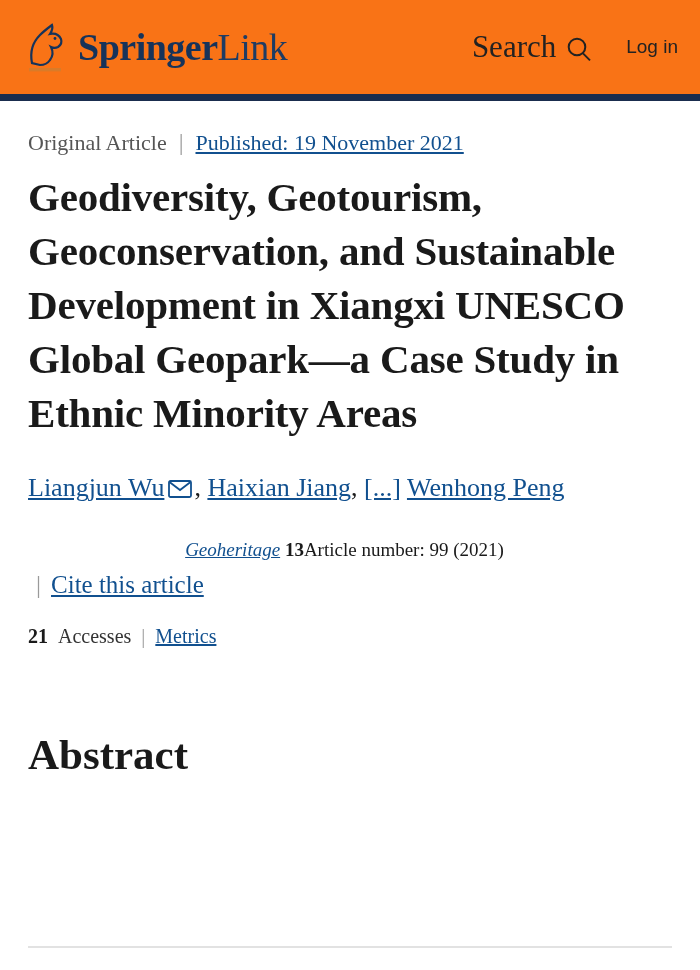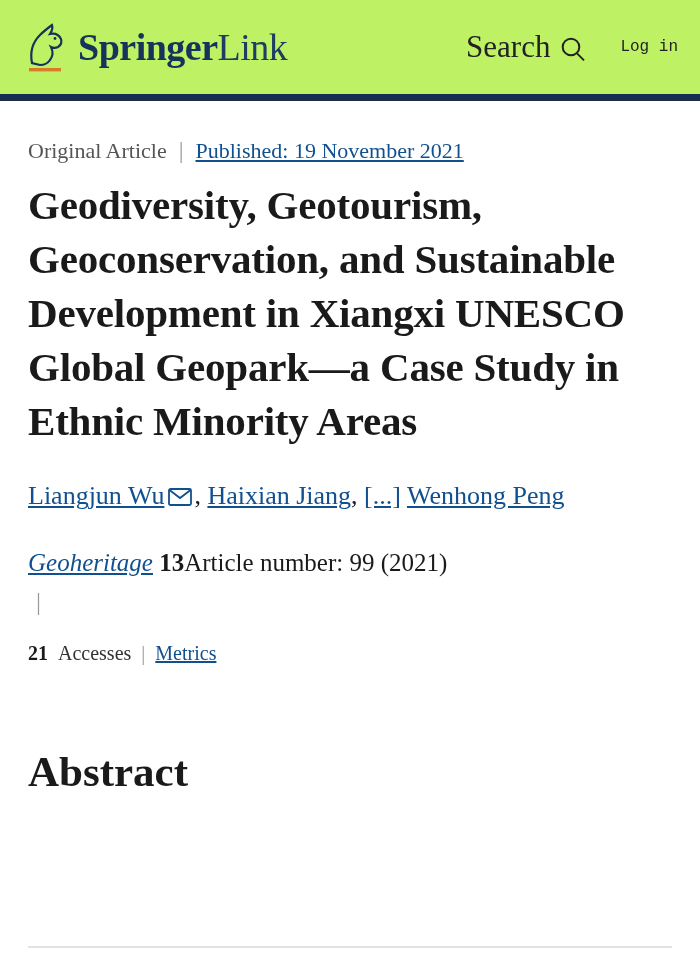--- a/index.html
+++ b/index.html
@@ -19,21 +19,21 @@
     position: relative;
     background: #fff;
   }
 
   
   .header {
     height: 94px;
     display: flex;
     align-items: center;
     padding: 0 22px;
-    background: #bef264;
+    background: #f97316;
   }
 
   .brand {
     display: flex;
     align-items: center;
     gap: 10px;
     text-decoration: none;
   }
 
   .logo-mark {
@@ -74,35 +74,34 @@
   }
 
   .search-icon {
     width: 26px;
     height: 26px;
     display: inline-block;
   }
 
   .login-link {
     color: #222;
-    font-size: 16px;
+    font-size: 19px;
     text-decoration: none;
-    font-family: Liberation Mono, monospace;
+    font-family: Liberation Sans, sans-serif;
   }
 
   .header-rule {
     height: 7px;
     background: #1a2d4e;
     width: 100%;
   }
 
   
   .content {
     padding: 28px 39px 0 28px;
-    margin-top: 8px;
   }
 
   .meta-line {
     display: flex;
     align-items: baseline;
     gap: 12px;
     font-size: 22px;
     color: #4a4a4a;
     margin-bottom: 14px;
     font-family: "Liberation Serif", serif;
@@ -137,24 +136,25 @@
   }
   .authors .plain { color: #1a1a1a; text-decoration: none; }
   .mail-icon {
     display: inline-block;
     vertical-align: -2px;
     margin: 0 2px 0 4px;
   }
 
   .journal-line {
     font-family: "Liberation Serif", serif;
-    font-size: 25px;
+    font-size: 19px;
     color: #1a1a1a;
     margin-bottom: 8px;
     line-height: 1.4;
+    text-align: center;
   }
   .journal-name {
     font-style: italic;
     color: #11508f;
     text-decoration: underline;
   }
   .journal-vol { font-weight: bold; }
 
   .cite-line {
     font-family: "Liberation Serif", serif;
@@ -248,20 +248,21 @@
           </svg></span><span class="plain">, </span><a href="#">Haixian Jiang</a><span class="plain">, </span><a href="#">[...]</a> <a href="#">Wenhong Peng</a>
     </div>
 
     <div class="journal-line">
       <a class="journal-name" href="#">Geoheritage</a>
       <span class="journal-vol">13</span><span>Article number: 99 (2021)</span>
     </div>
 
     <div class="cite-line">
       <span class="pipe">|</span>
+      <a class="cite-link" href="#">Cite this article</a>
     </div>
 
     <div class="metrics-line">
       <span class="accesses-count">21</span>
       <span class="accesses-label">Accesses</span>
       <span class="pipe">|</span>
       <a class="metrics-link" href="#">Metrics</a>
     </div>
 
     <h2 class="abstract-heading">Abstract</h2>

